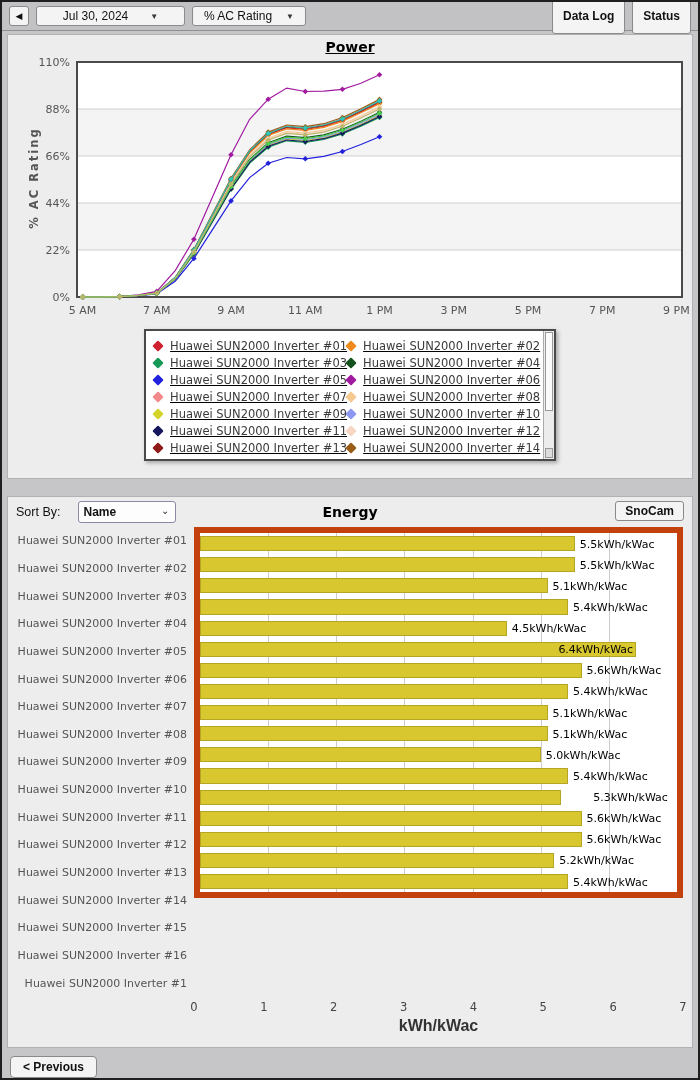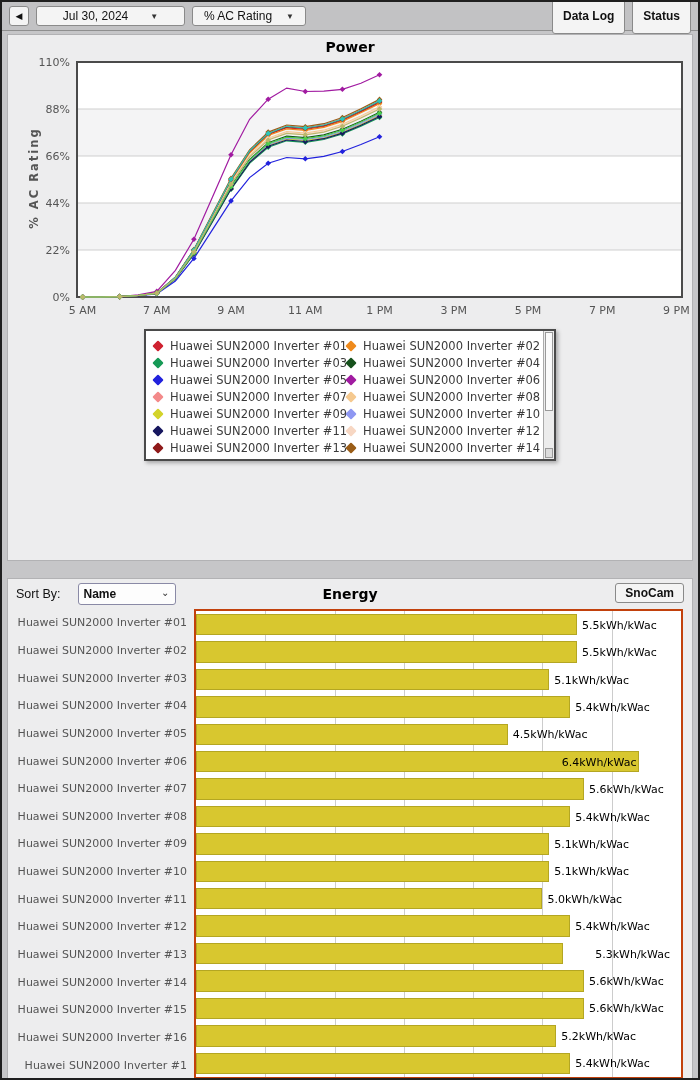--- a/index.html
+++ b/index.html
@@ -11,21 +11,21 @@
   .tbtn{display:flex;align-items:center;justify-content:center;background:#f4f4f4;border:1px solid #8a8a8a;border-radius:3px;height:20px;font-size:12px;color:#111;cursor:pointer;box-sizing:border-box;}
   .btn-back{width:20px;font-size:9px;}
   .btn-date{width:149px;gap:22px;}
   .btn-metric{width:114px;gap:14px;}
   .caret{font-size:8px;color:#333;}
   .tspacer{flex:1;}
   .btn-datalog,.btn-status{padding:17px 10px;font-weight:700;}
 
   
   .panel{margin:3px 5px 0 5px;background:#ededee;border:1px solid #b2b2b4;box-sizing:border-box;position:relative;}
-  .power-panel{height:527px;}
+  .power-panel{height:445px;text-decoration:underline;}
   .energy-panel{margin-top:17px;height:552px;}
   .panel-title{text-align:center;font-weight:700;font-size:14px;color:#000;padding-top:4px;font-family:"DejaVu Sans",sans-serif;}
 
   
   #power-svg{display:block;margin-top:2px;}
   .ptick{font-family:"DejaVu Sans",sans-serif;font-size:11px;fill:#555;}
   .y-axis-label{position:absolute;left:-64px;top:136px;width:180px;text-align:center;transform:rotate(-90deg);font-family:"DejaVu Sans",sans-serif;font-weight:700;font-size:11.5px;color:#555;letter-spacing:2px;}
 
   .legend-box{position:relative;width:412px;height:132px;margin:10px auto 0 auto;background:#fff;border:2px solid #4a4a4a;box-shadow:2px 2px 4px rgba(0,0,0,.3);box-sizing:border-box;}
   .legend-grid{display:grid;grid-template-columns:1fr 1fr;padding:6px 16px 4px 8px;height:calc(100% - 10px);align-content:space-between;}
@@ -41,30 +41,30 @@
   .sortby-label{font-size:12.5px;color:#111;margin-right:18px;}
   .sort-select{appearance:none;-webkit-appearance:none;width:98px;height:22px;border:1px solid #8a8aa6;border-radius:3px;background:#fdfdfd;font-size:12px;font-weight:700;color:#111;padding:0 4px;font-family:"Liberation Sans",sans-serif;}
   .select-wrap{position:relative;display:inline-block;}
   .select-caret{position:absolute;right:7px;top:4px;font-size:10px;color:#333;pointer-events:none;}
   .energy-title{position:absolute;left:50%;transform:translateX(-50%);font-weight:700;font-size:14px;font-family:"DejaVu Sans",sans-serif;}
   .btn-snocam{position:absolute;right:8px;top:4px;padding:0 9px;font-weight:700;}
 
   .energy-body{display:flex;margin-top:0;}
   .e-labels{width:186px;flex:0 0 186px;display:flex;flex-direction:column;height:470px;}
   .e-label{flex:1;display:flex;align-items:center;justify-content:flex-end;padding-right:7px;font-family:"DejaVu Sans",sans-serif;font-size:11px;color:#555;white-space:nowrap;}
-  .e-plot{position:relative;flex:1;height:470px;background:#fff;border:2px solid #c2410c;box-sizing:border-box;margin-right:9px;}
+  .e-plot{position:relative;flex:1;height:371px;background:#fff;border:6px solid #c2410c;box-sizing:border-box;margin-right:9px;}
   .e-grid{position:absolute;inset:0;}
   .e-gridline{position:absolute;top:0;bottom:0;width:1px;background:#ccc;}
   .e-rows{position:absolute;inset:0;display:flex;flex-direction:column;}
   .e-row{flex:1;position:relative;}
   .e-bar{position:absolute;left:0;top:3px;bottom:3px;background:#d8c72f;border:1px solid #b4a622;box-sizing:border-box;}
   .e-val{position:absolute;top:50%;transform:translateY(-50%);font-family:"DejaVu Sans",sans-serif;font-size:11px;color:#000;white-space:nowrap;}
   .e-axis{position:relative;height:16px;margin-left:186px;margin-right:9px;}
   .e-tick{position:absolute;top:3px;transform:translateX(-50%);font-family:"DejaVu Sans",sans-serif;font-size:11.5px;color:#444;}
-  .e-xlabel{text-align:center;margin-left:186px;margin-right:9px;font-family:Liberation Mono, monospace;font-weight:700;font-size:12px;color:#333;padding-top:4px;}
+  .e-xlabel{text-align:center;margin-left:186px;margin-right:9px;font-family:Liberation Sans, sans-serif;font-weight:700;font-size:16px;color:#333;padding-top:4px;}
 
   
   .btn-previous{margin:8px 0 0 8px;padding:0 12px;height:22px;font-weight:700;border-radius:4px;}
 </style>
 </head>
 <body>
 
 <div class="screen">
 
   <div class="toolbar">

